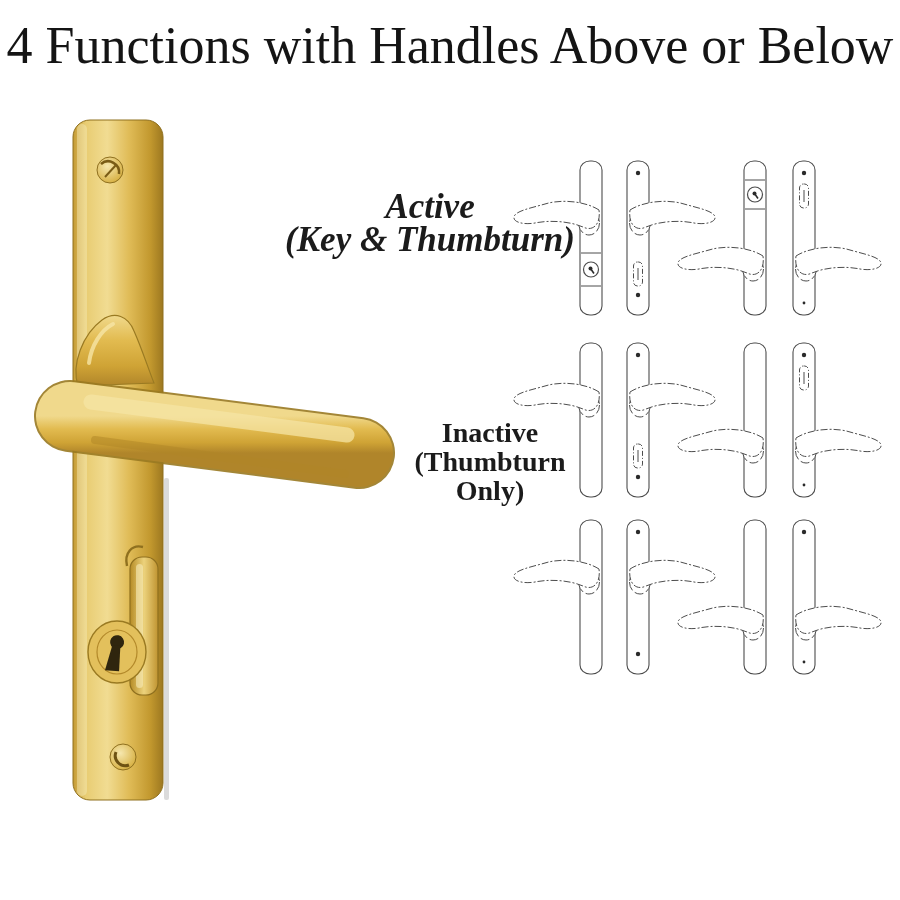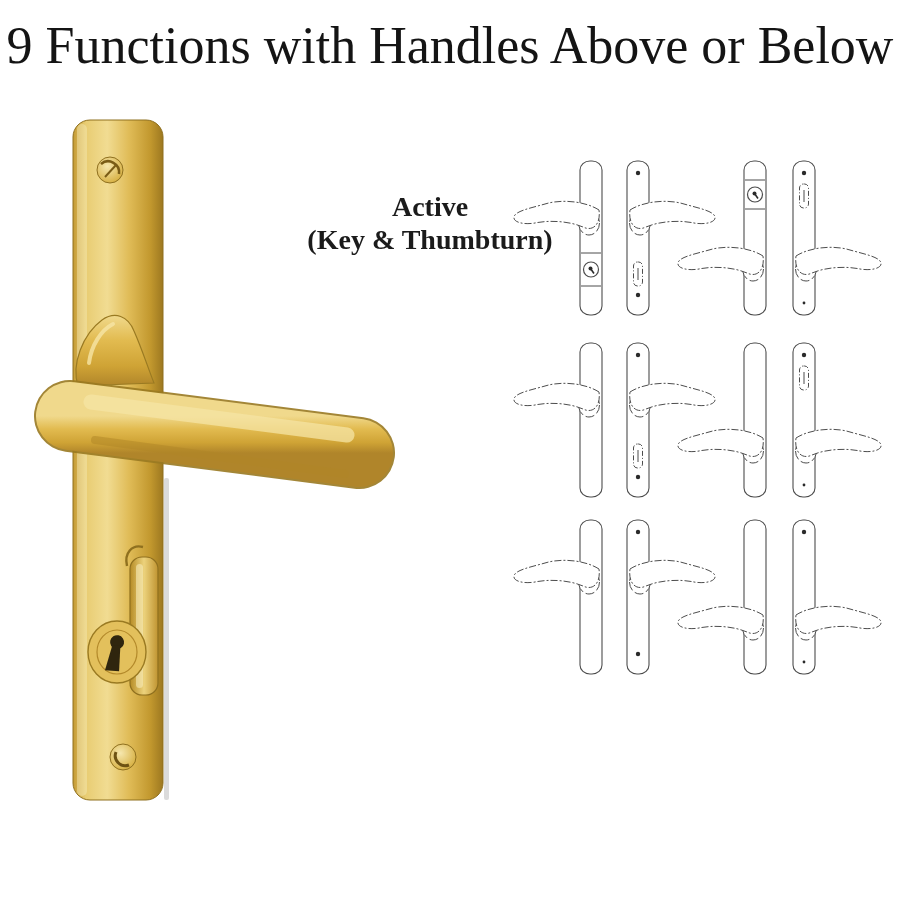--- a/index.html
+++ b/index.html
@@ -8,35 +8,35 @@
     font-family:"Liberation Serif", serif; overflow:hidden;
   }
   .title {
     position:absolute; top:16px; left:0; width:900px; text-align:center;
     font-size:52px; font-weight:400; color:#141414; white-space:nowrap;
   }
   .row-label {
     position:absolute; text-align:center; font-weight:bold; color:#1b1b1b;
     white-space:pre-line;
   }
-  #label-active   { left:260px; top:190px; width:340px; font-size:28px; line-height:33px; }
+  #label-active   { left:260px; top:190px; width:340px; font-size:35px; line-height:33px;font-style:italic; }
   #label-inactive { left:370px; top:418px; width:240px; font-size:28px; line-height:29px; }
   #label-dummy    { left:335px; top:603px; width:320px; font-size:29px; line-height:35px; }
   .row-diagram { position:absolute; left:505px; width:385px; height:158px; }
   #diagram-0 { top:159px; }
   #diagram-1 { top:341px; }
   #diagram-2 { top:518px; }
   .photo { position:absolute; left:25px; top:108px; }
 </style>
 </head>
 <body>
 
 <div class="canvas">
 
-  <div class="title">9 Functions with Handles Above or Below</div>
+  <div class="title">4 Functions with Handles Above or Below</div>
 
   <svg class="photo" width="375" height="700" viewBox="0 0 375 700">
     <defs>
       <linearGradient id="plateGrad" x1="0" y1="0" x2="1" y2="0">
         <stop offset="0" stop-color="#c49a33"></stop>
         <stop offset="0.14" stop-color="#e8cc72"></stop>
         <stop offset="0.38" stop-color="#f1dc92"></stop>
         <stop offset="0.62" stop-color="#e0bc58"></stop>
         <stop offset="0.86" stop-color="#c2982e"></stop>
         <stop offset="1" stop-color="#9d7820"></stop>
@@ -96,20 +96,23 @@
     </g>
 
     <g>
       <circle cx="98" cy="649" r="13" fill="url(#screwGrad)" stroke="#8f701f" stroke-width="1"></circle>
       <path d="M 91,644 A 10 10 0 0 0 104,657" fill="none" stroke="#6e5213" stroke-width="3"></path>
     </g>
   </svg>
 
   <div class="row-label" id="label-active">Active
 (Key &amp; Thumbturn)</div>
+  <div class="row-label" id="label-inactive">Inactive
+(Thumbturn
+Only)</div>
 
   <svg class="row-diagram" id="diagram-0" viewBox="0 0 385 158">
       <rect x="75" y="2" width="22" height="154" rx="10" ry="9" fill="#ffffff" stroke="#4d4d4d" stroke-width="1.1"></rect>
       <g>
         <line x1="76" y1="94" x2="96" y2="94" stroke="#4d4d4d" stroke-width="1"></line>
         <line x1="76" y1="127" x2="96" y2="127" stroke="#4d4d4d" stroke-width="1"></line>
         <circle cx="86" cy="110.5" r="7.5" fill="none" stroke="#4d4d4d" stroke-width="1.2"></circle>
         <circle cx="85.5" cy="109.5" r="2" fill="#2a2a2a"></circle>
         <line x1="85.5" y1="109.5" x2="89" y2="114.5" stroke="#2a2a2a" stroke-width="1.6"></line>
       </g>

